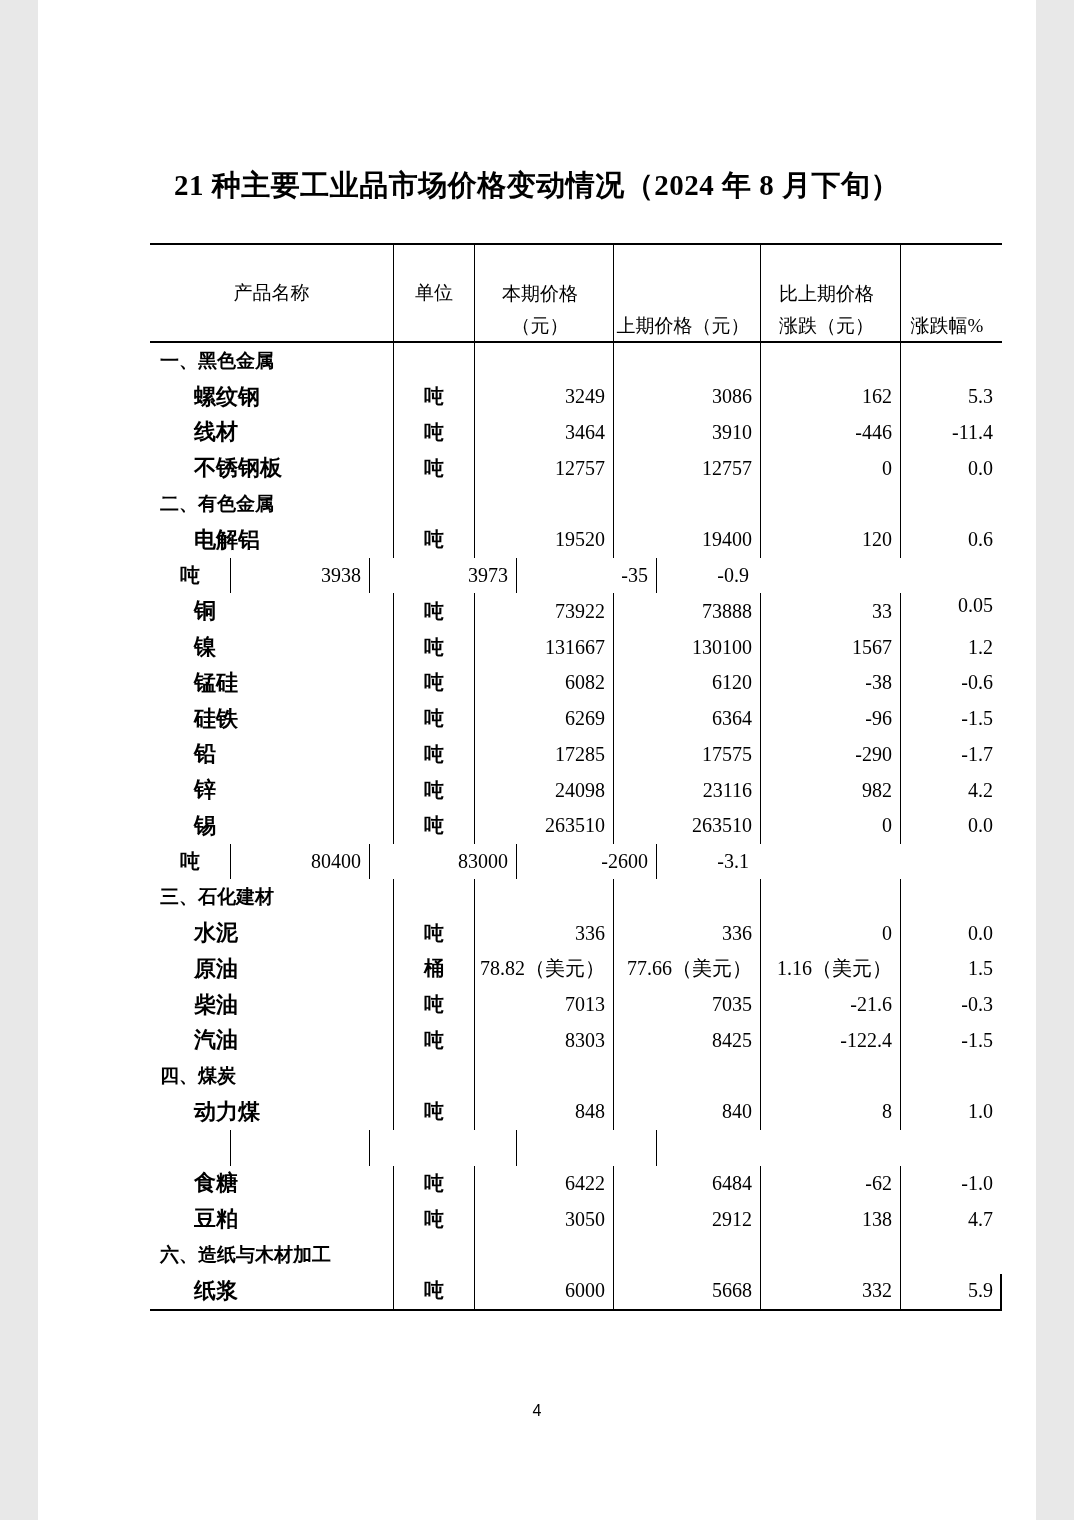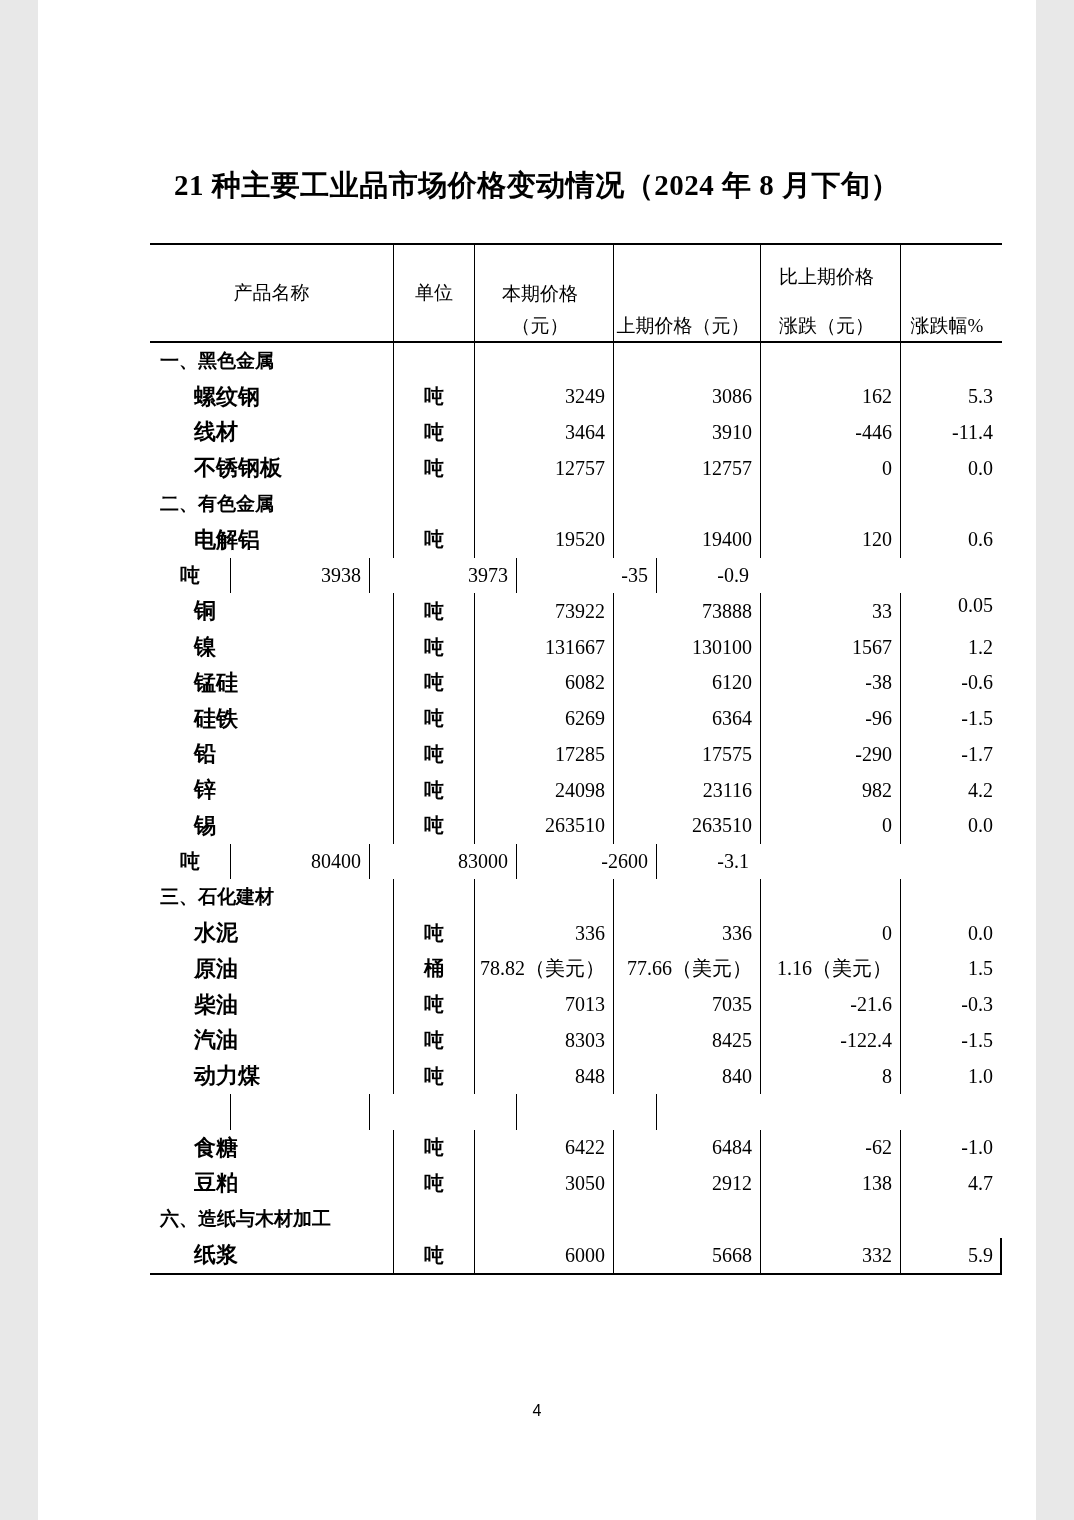--- a/index.html
+++ b/index.html
@@ -56,21 +56,21 @@
     display: flex;
     align-items: center;
     overflow: hidden;
     white-space: nowrap;
   }
   
   .c0 { width: 244px; border-right: 1px solid #000; }
   .c1 { width: 81px;  border-right: 1px solid #000; justify-content: center; }
   .c2 { width: 139px; border-right: 1px solid #000; justify-content: flex-end; padding-right: 8px; }
   .c3 { width: 147px; border-right: 1px solid #000; justify-content: flex-end; padding-right: 8px; }
-  .c4 { width: 140px; border-right: 1px solid #000; justify-content: flex-end; padding-right: 8px; gap: 17px; }
+  .c4 { width: 140px; border-right: 1px solid #000; justify-content: flex-end; padding-right: 8px; }
   .c5 { width: 101px; justify-content: flex-end; padding-right: 9px; }
   .section-name {
     font-family: "Liberation Sans", "DejaVu Sans", sans-serif;
     font-weight: 700;
     font-size: 19px;
     padding-left: 10px;
   }
   .item-name {
     font-family: "Liberation Sans", "DejaVu Sans", sans-serif;
     font-weight: 700;
@@ -278,20 +278,28 @@
         </div>
         <div class="tr">
           <div class="td c0 item-name">汽油</div>
           <div class="td c1 unit">吨</div>
           <div class="td c2 num">8303</div>
           <div class="td c3 num">8425</div>
           <div class="td c4 num">-122.4</div>
           <div class="td c5 num">-1.5</div>
         </div>
         <div class="tr">
+          <div class="td c0 section-name">四、煤炭</div>
+          <div class="td c1 unit"></div>
+          <div class="td c2 num"></div>
+          <div class="td c3 num"></div>
+          <div class="td c4 num"></div>
+          <div class="td c5 num"></div>
+        </div>
+        <div class="tr">
           <div class="td c0 item-name">动力煤</div>
           <div class="td c1 unit">吨</div>
           <div class="td c2 num">848</div>
           <div class="td c3 num">840</div>
           <div class="td c4 num">8</div>
           <div class="td c5 num">1.0</div>
         </div>
         <div class="tr">
           <div class="td c1 unit"></div>
           <div class="td c2 num"></div>

